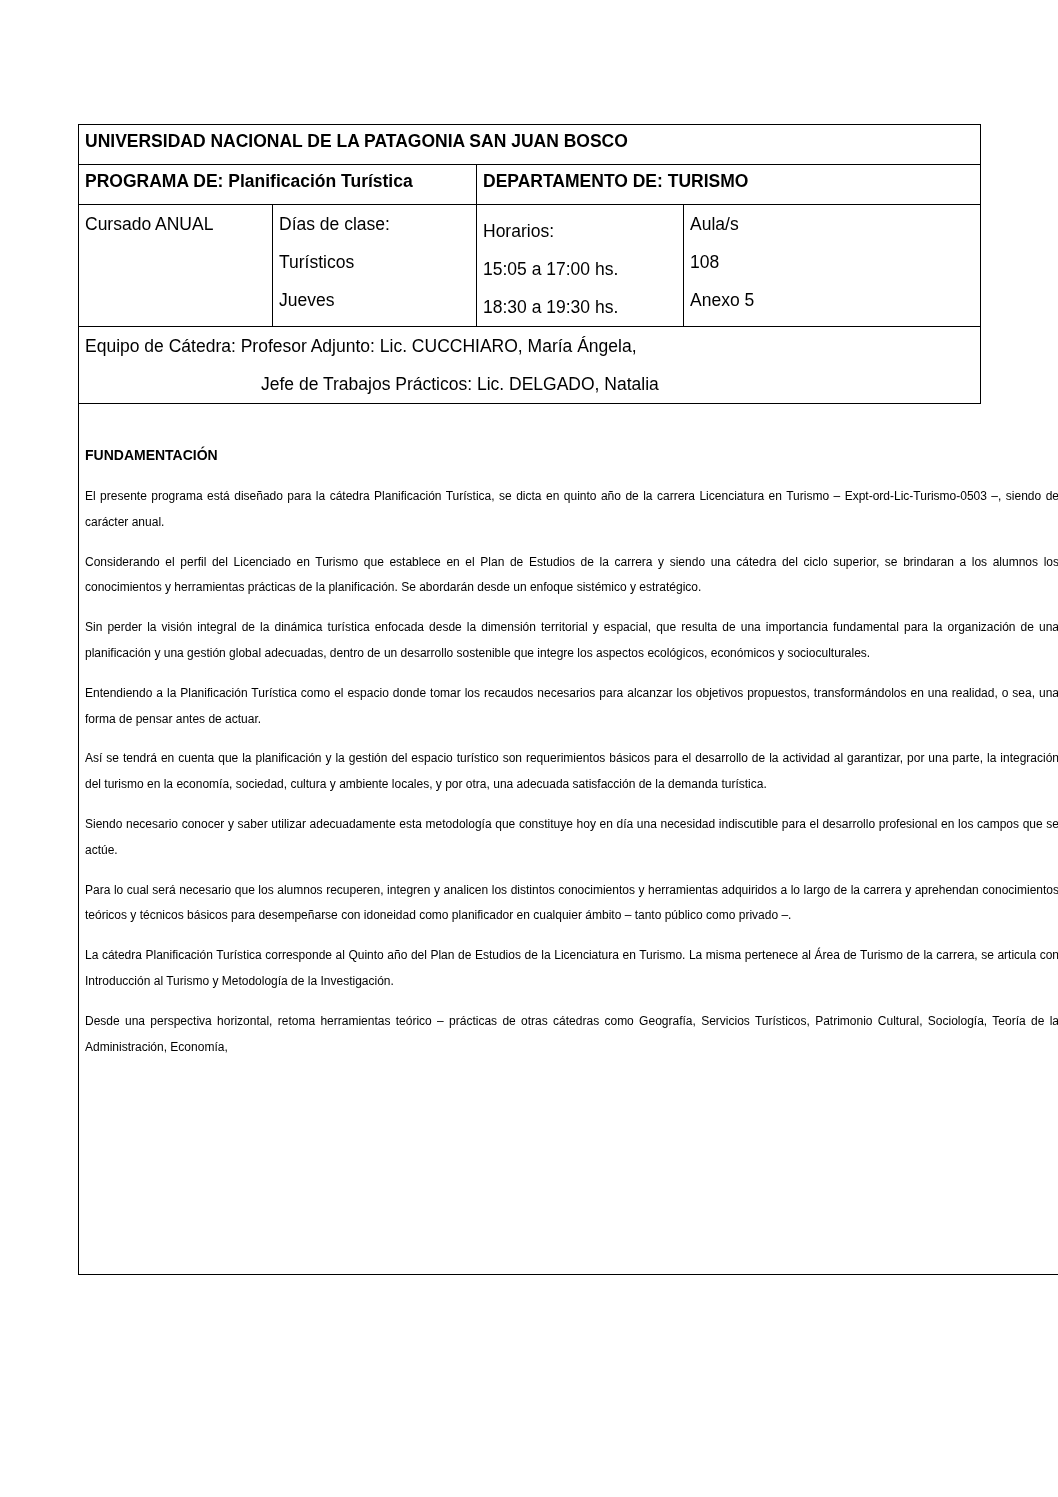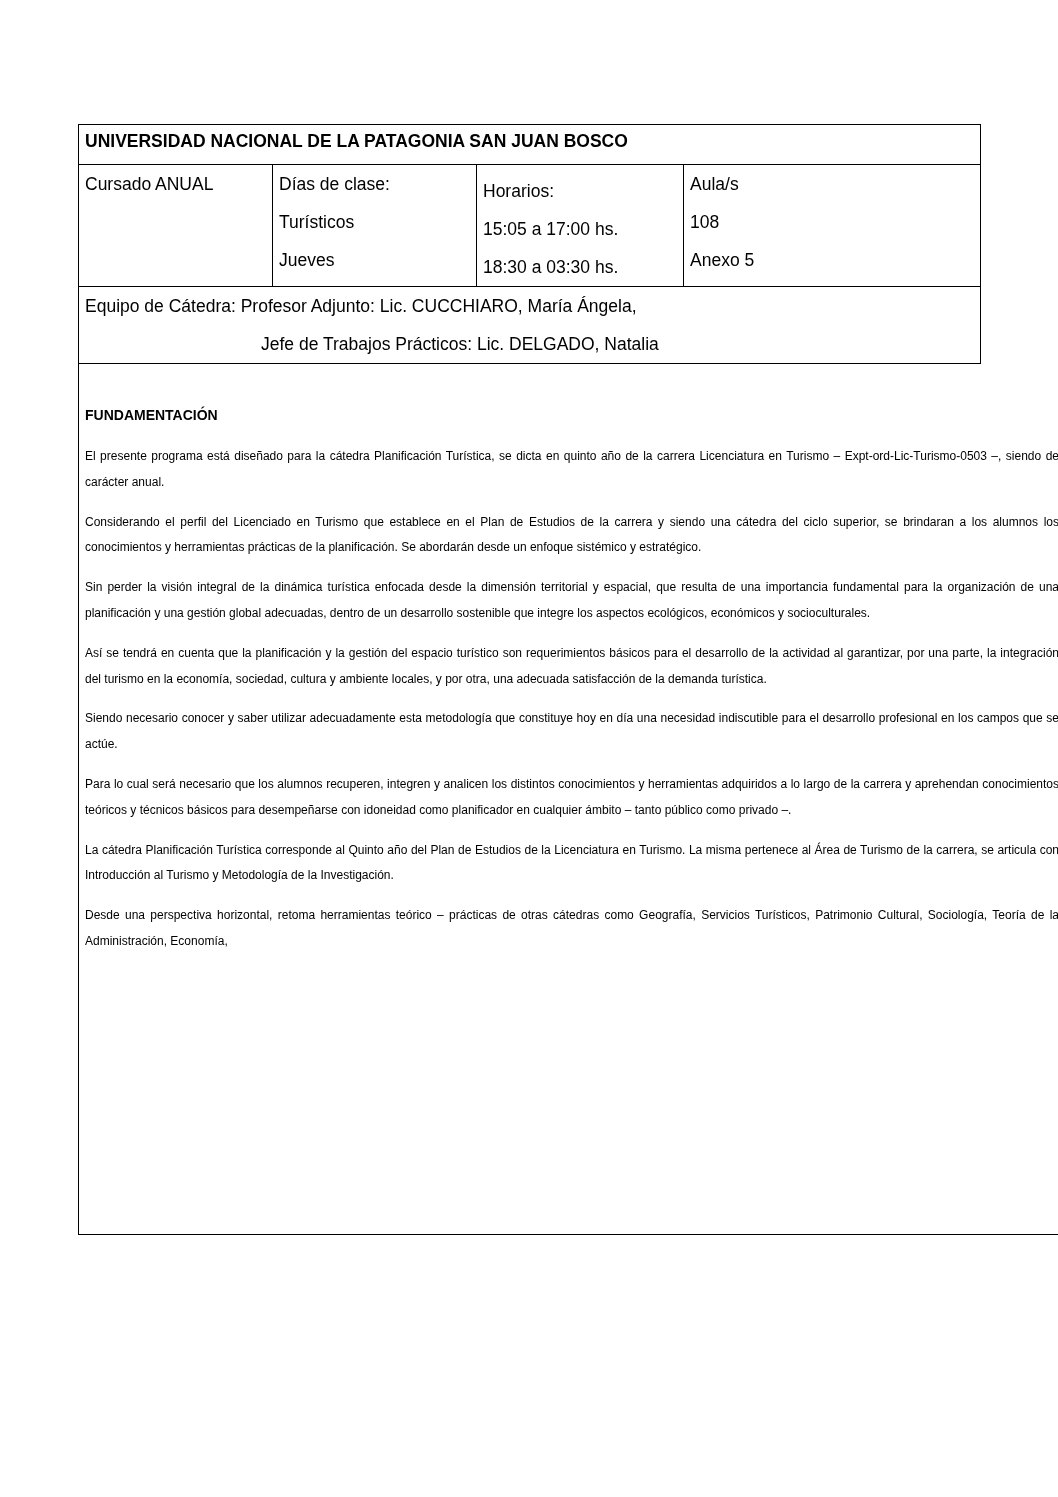--- a/index.html
+++ b/index.html
@@ -28,52 +28,61 @@
         <col style="width:204px">
         <col style="width:207px">
         <col style="width:297px">
     </colgroup>
     <tbody>
         <tr class="row-a">
       <td colspan="4" style="height:34px;">
             <span class="b line line-top">UNIVERSIDAD NACIONAL DE LA PATAGONIA SAN JUAN BOSCO</span>
           </td>
     </tr>
+    <tr class="row-a">
+      <td colspan="2" style="height:34px;">
+            <span class="b line line-top">PROGRAMA DE: Planificación Turística</span>
+          </td>
+      <td colspan="2" style="height:34px;">
+            <span class="b line line-top">DEPARTAMENTO DE: TURISMO</span>
+          </td>
+    </tr>
     <tr>
       <td style="height:112px; padding-top:0;">
         <span class="line">Cursado ANUAL</span>
       </td>
       <td style="padding-top:0;">
         <span class="line">Días de clase:</span>
         <span class="line">Turísticos</span>
         <span class="line">Jueves</span>
       </td>
       <td style="padding-top:7px;">
         <span class="line">Horarios:</span>
         <span class="line">15:05 a 17:00 hs.</span>
-        <span class="line">18:30 a 03:30 hs.</span>
+        <span class="line">18:30 a 19:30 hs.</span>
       </td>
       <td style="padding-top:0;">
         <span class="line">Aula/s</span>
         <span class="line">108</span>
         <span class="line">Anexo 5</span>
       </td>
     </tr>
     <tr>
       <td colspan="4" style="height:72px; padding-top:0;">
         <span class="line">Equipo de Cátedra: Profesor Adjunto: Lic. CUCCHIARO, María Ángela,</span>
         <span class="line team-second">Jefe de Trabajos Prácticos: Lic. DELGADO, Natalia</span>
       </td>
     </tr>
   </tbody>
     </table>
   <div class="body-cell">
     <h2>FUNDAMENTACIÓN</h2>
     <p>El presente programa está diseñado para la cátedra Planificación Turística, se dicta en quinto año de la carrera Licenciatura en Turismo – Expt-ord-Lic-Turismo-0503 –, siendo de carácter anual.</p>
     <p>Considerando el perfil del Licenciado en Turismo que establece en el Plan de Estudios de la carrera y siendo una cátedra del ciclo superior, se brindaran a los alumnos los conocimientos y herramientas prácticas de la planificación. Se abordarán desde un enfoque sistémico y estratégico.</p>
     <p>Sin perder la visión integral de la dinámica turística enfocada desde la dimensión territorial y espacial, que resulta de una importancia fundamental para la organización de una planificación y una gestión global adecuadas, dentro de un desarrollo sostenible que integre los aspectos ecológicos, económicos y socioculturales.</p>
+    <p>Entendiendo a la Planificación Turística como el espacio donde tomar los recaudos necesarios para alcanzar los objetivos propuestos, transformándolos en una realidad, o sea, una forma de pensar antes de actuar.</p>
     <p>Así se tendrá en cuenta que la planificación y la gestión del espacio turístico son requerimientos básicos para el desarrollo de la actividad al garantizar, por una parte, la integración del turismo en la economía, sociedad, cultura y ambiente locales, y por otra, una adecuada satisfacción de la demanda turística.</p>
     <p>Siendo necesario conocer y saber utilizar adecuadamente esta metodología que constituye hoy en día una necesidad indiscutible para el desarrollo profesional en los campos que se actúe.</p>
     <p>Para lo cual será necesario que los alumnos recuperen, integren y analicen los distintos conocimientos y herramientas adquiridos a lo largo de la carrera y aprehendan conocimientos teóricos y técnicos básicos para desempeñarse con idoneidad como planificador en cualquier ámbito – tanto público como privado –.</p>
     <p>La cátedra Planificación Turística corresponde al Quinto año del Plan de Estudios de la Licenciatura en Turismo. La misma pertenece al Área de Turismo de la carrera, se articula con Introducción al Turismo y Metodología de la Investigación.</p>
     <p style="margin-bottom:0;">Desde una perspectiva horizontal, retoma herramientas teórico – prácticas de otras cátedras como Geografía, Servicios Turísticos, Patrimonio Cultural, Sociología, Teoría de la Administración, Economía,</p>
   </div>
 </div>
 
 </body></html>

